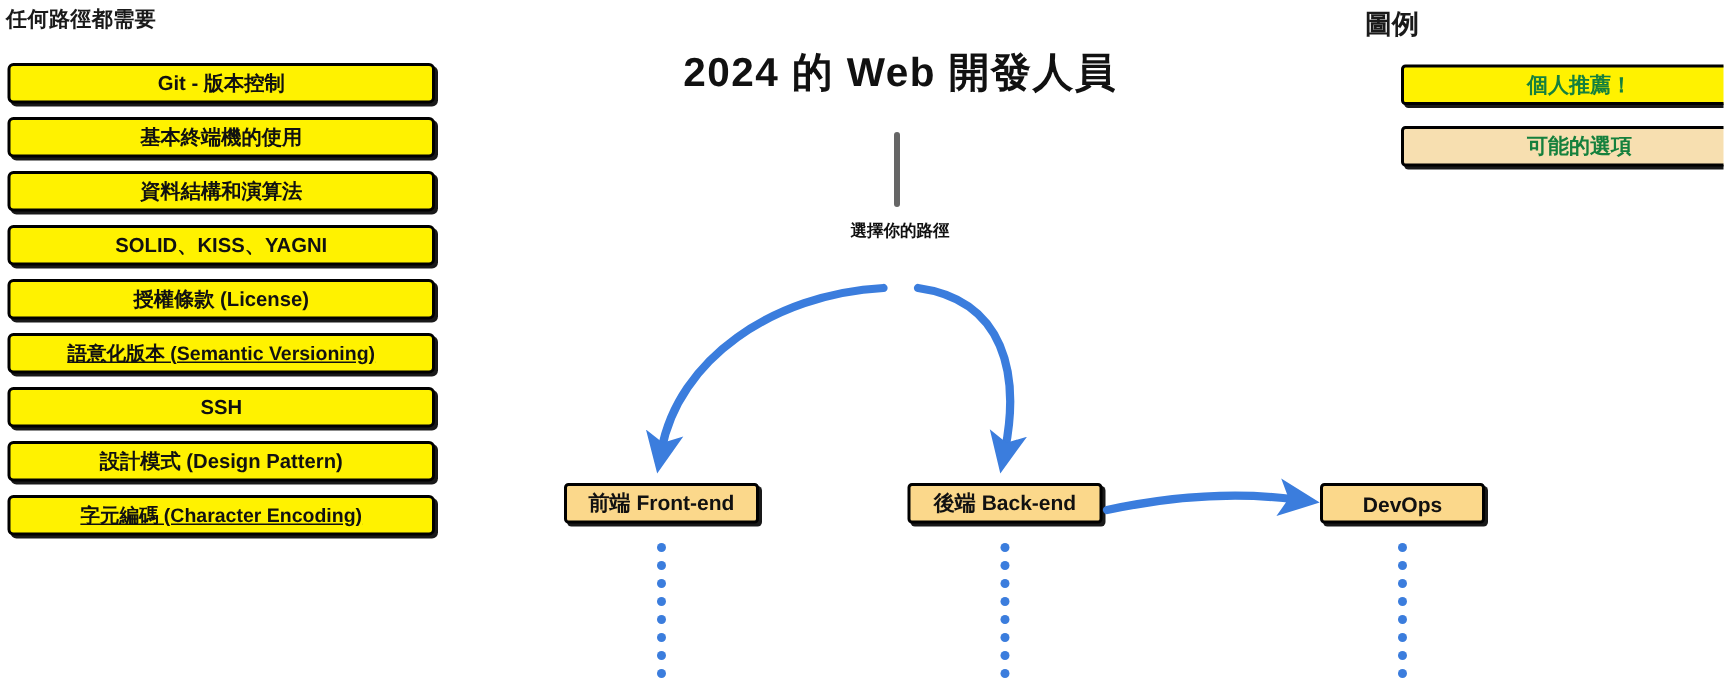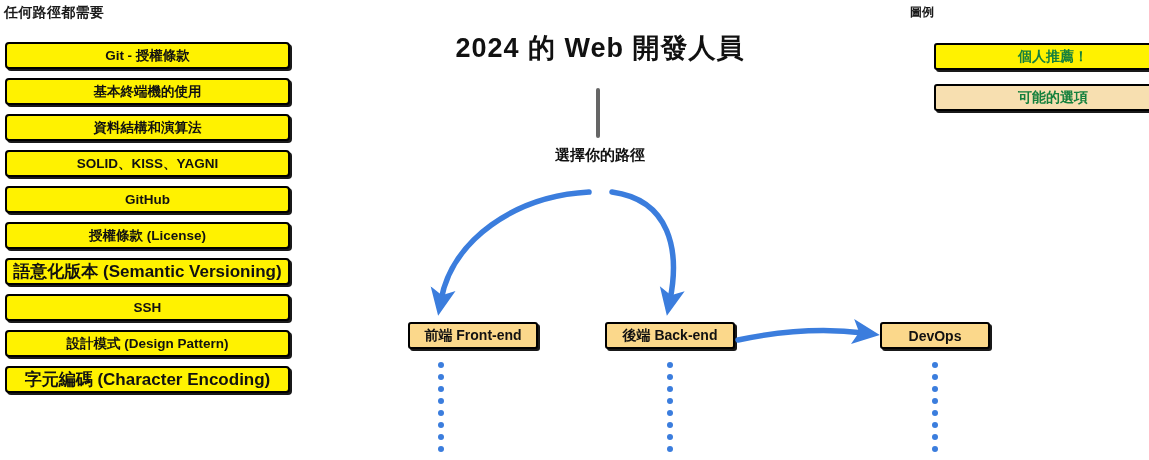--- a/index.html
+++ b/index.html
@@ -52,21 +52,21 @@
     box-shadow: 2px 2px 0 0 rgba(0,0,0,0.9);
     display: flex;
     align-items: center;
     justify-content: center;
     font-size: 13.5px;
     font-weight: bold;
     color: #111111;
     white-space: nowrap;
     overflow: hidden;
   }
-  .pill.tight { font-size: 17px; }
+  .pill.tight { font-size: 13px; text-decoration: underline; }
 
   
   #center-flow {
     position: absolute;
     left: 300px;
     top: 0px;
     width: 600px;
     height: 460px;
   }
   #main-title {
@@ -89,21 +89,21 @@
     height: 50px;
     background: #666666;
     border-radius: 2px;
   }
   #choose-path-label {
     position: absolute;
     left: 0px;
     top: 146px;
     width: 600px;
     text-align: center;
-    font-size: 15px;
+    font-size: 11px;
     font-weight: bold;
     color: #111111;
     white-space: nowrap;
   }
   #branch-svg {
     position: absolute;
     left: 0px;
     top: 0px;
     width: 600px;
     height: 460px;
@@ -119,21 +119,21 @@
     border-radius: 3px;
     box-shadow: 2px 2px 0 0 rgba(0,0,0,0.9);
     display: flex;
     align-items: center;
     justify-content: center;
     font-size: 14px;
     font-weight: bold;
     color: #111111;
     white-space: nowrap;
   }
-  #node-frontend { left: 76px; top: 322px; width: 130px; margin-left: 32px; }
+  #node-frontend { left: 76px; top: 322px; width: 130px; }
   #node-backend  { left: 305px; top: 322px; width: 130px; }
 
   .dot-trail {
     position: absolute;
     width: 6px;
   }
   .dot-trail span {
     display: block;
     width: 6px;
     height: 6px;
@@ -187,21 +187,21 @@
     position: absolute;
     left: 908px;
     top: 0px;
     width: 241px;
     height: 130px;
   }
   #legend-heading {
     position: absolute;
     left: 2px;
     top: 4px;
-    font-size: 12px;
+    font-size: 18px;
     font-weight: bold;
     color: #1a1a1a;
     white-space: nowrap;
   }
   .legend-box {
     position: absolute;
     left: 2px;
     box-sizing: border-box;
     width: 238px;
     height: 27px;
@@ -220,25 +220,24 @@
   #legend-box-recommended { top: 43px; background: #FFF200; }
   #legend-box-optional    { top: 84px; background: #F7DFB0; }
 </style>
 </head>
 <body>
 
 <div id="left-column">
   <div id="left-heading">任何路徑都需要</div>
 
   <div id="left-box-list">
-    <div class="pill">Git - 授權條款</div>
+    <div class="pill">Git - 版本控制</div>
     <div class="pill">基本終端機的使用</div>
     <div class="pill">資料結構和演算法</div>
     <div class="pill">SOLID、KISS、YAGNI</div>
-    <div class="pill">GitHub</div>
     <div class="pill">授權條款 (License)</div>
     <div class="pill tight">語意化版本 (Semantic Versioning)</div>
     <div class="pill">SSH</div>
     <div class="pill">設計模式 (Design Pattern)</div>
     <div class="pill tight">字元編碼 (Character Encoding)</div>
   </div>
 </div>
 
 <div id="center-flow">
 

